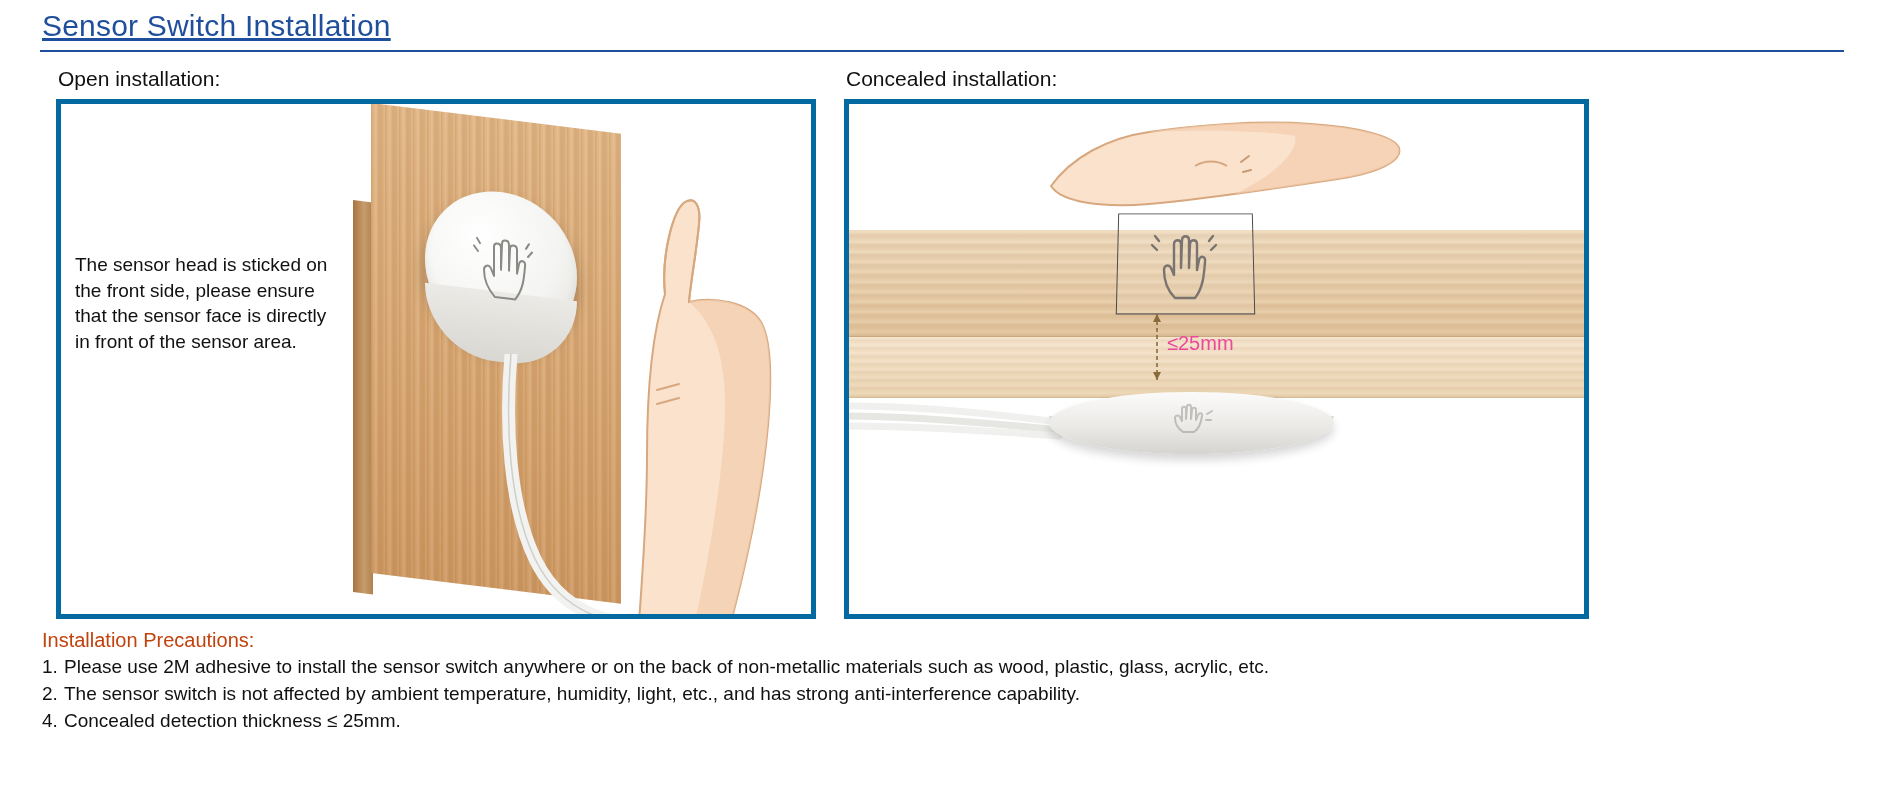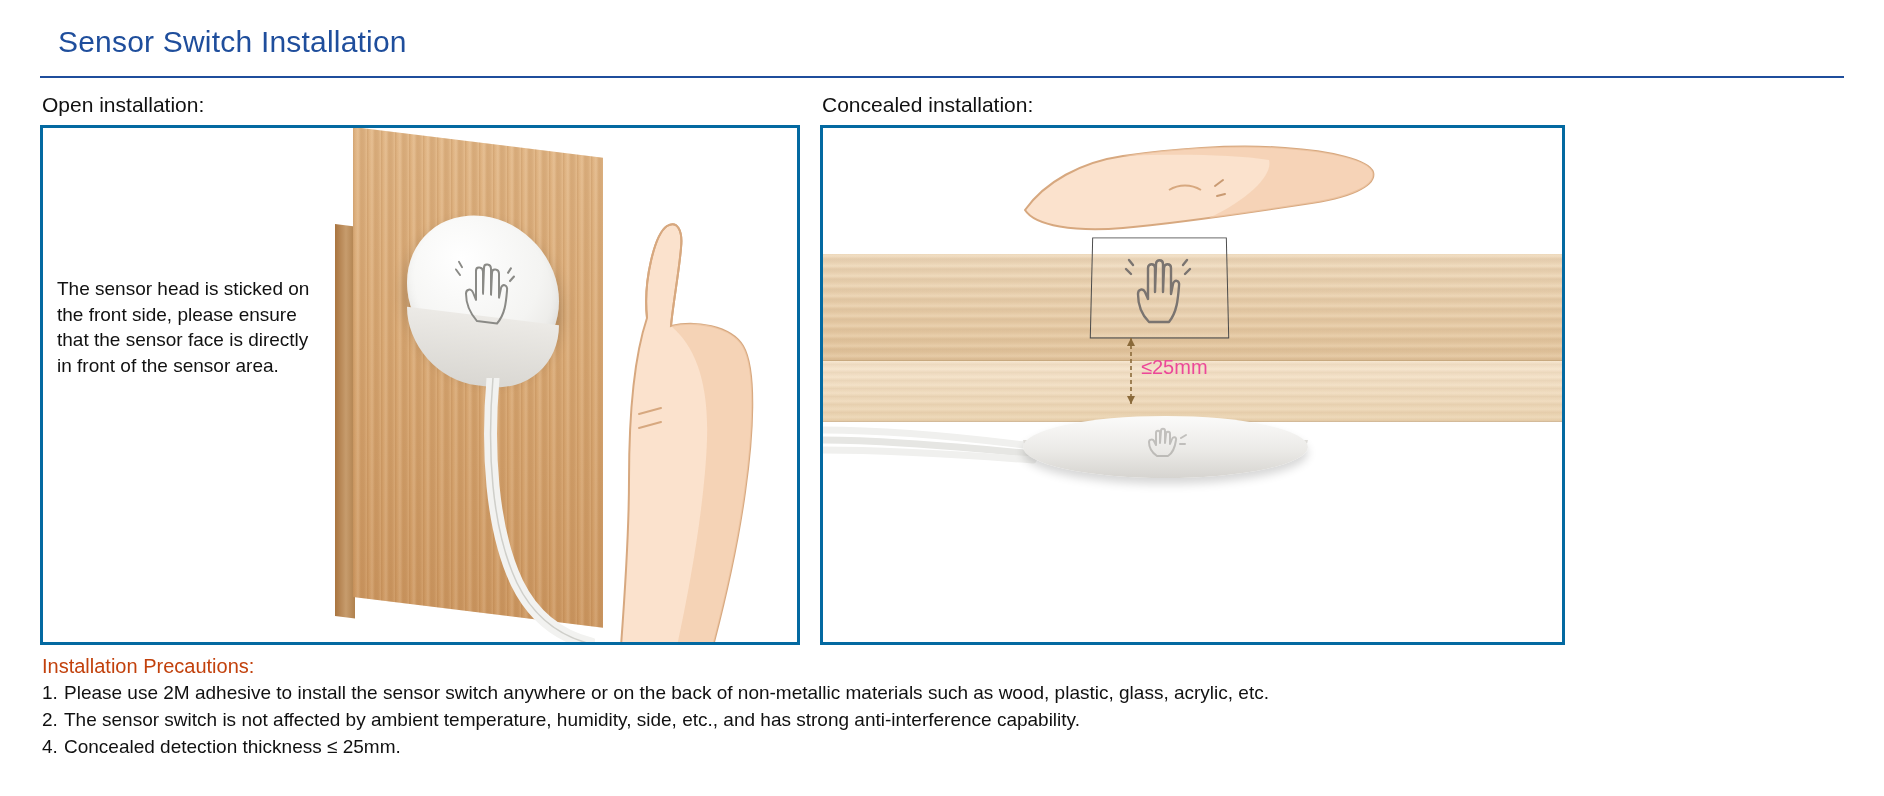--- a/index.html
+++ b/index.html
@@ -25,52 +25,54 @@
   
   .title-block {
     padding-top: 8px;
   }
   .doc-title {
     font-size: 30px;
     color: #1f4e9c;
     font-weight: 400;
     letter-spacing: 0.2px;
     line-height: 1.2;
-    margin: 16px;
+    margin: 0;
     padding-left: 2px;
+    text-decoration: underline;
   }
   .title-rule {
     margin-top: 6px;
     height: 2px;
     background: #1f4e9c;
     width: 100%;
   }
 
   
   .columns {
     display: flex;
-    gap: 20px;
+    gap: 28px;
     margin-top: 14px;
+    margin-left: 16px;
   }
   .col {
     flex: 0 0 auto;
   }
   .col-left { width: 760px; }
   .col-right { width: 745px; }
 
   .col-heading {
     font-size: 21px;
     font-weight: 400;
     color: #111;
     margin: 0 0 8px 2px;
     line-height: 1.2;
   }
 
   .panel {
-    border: 3px solid #0369a1;
+    border: 5px solid #0369a1;
     box-sizing: border-box;
     position: relative;
     overflow: hidden;
     background: #fff;
   }
   .panel-left {
     width: 760px;
     height: 520px;
   }
   .panel-right {
@@ -411,21 +413,21 @@
     </div>
   </div>
 
   <div class="precautions">
     <div class="prec-heading">Installation Precautions:</div>
     <ul class="prec-list">
       <li>
         <span class="prec-num">1.</span><span>Please use 2M adhesive to install the sensor switch anywhere or on the back of non-metallic materials such as wood, plastic, glass, acrylic, etc.</span>
       </li>
       <li>
-        <span class="prec-num">2.</span><span>The sensor switch is not affected by ambient temperature, humidity, side, etc., and has strong anti-interference capability.</span>
+        <span class="prec-num">2.</span><span>The sensor switch is not affected by ambient temperature, humidity, light, etc., and has strong anti-interference capability.</span>
       </li>
       <li>
         <span class="prec-num">4.</span><span>Concealed detection thickness ≤ 25mm.</span>
       </li>
     </ul>
   </div>
 
 </div>
 
 </body></html>

